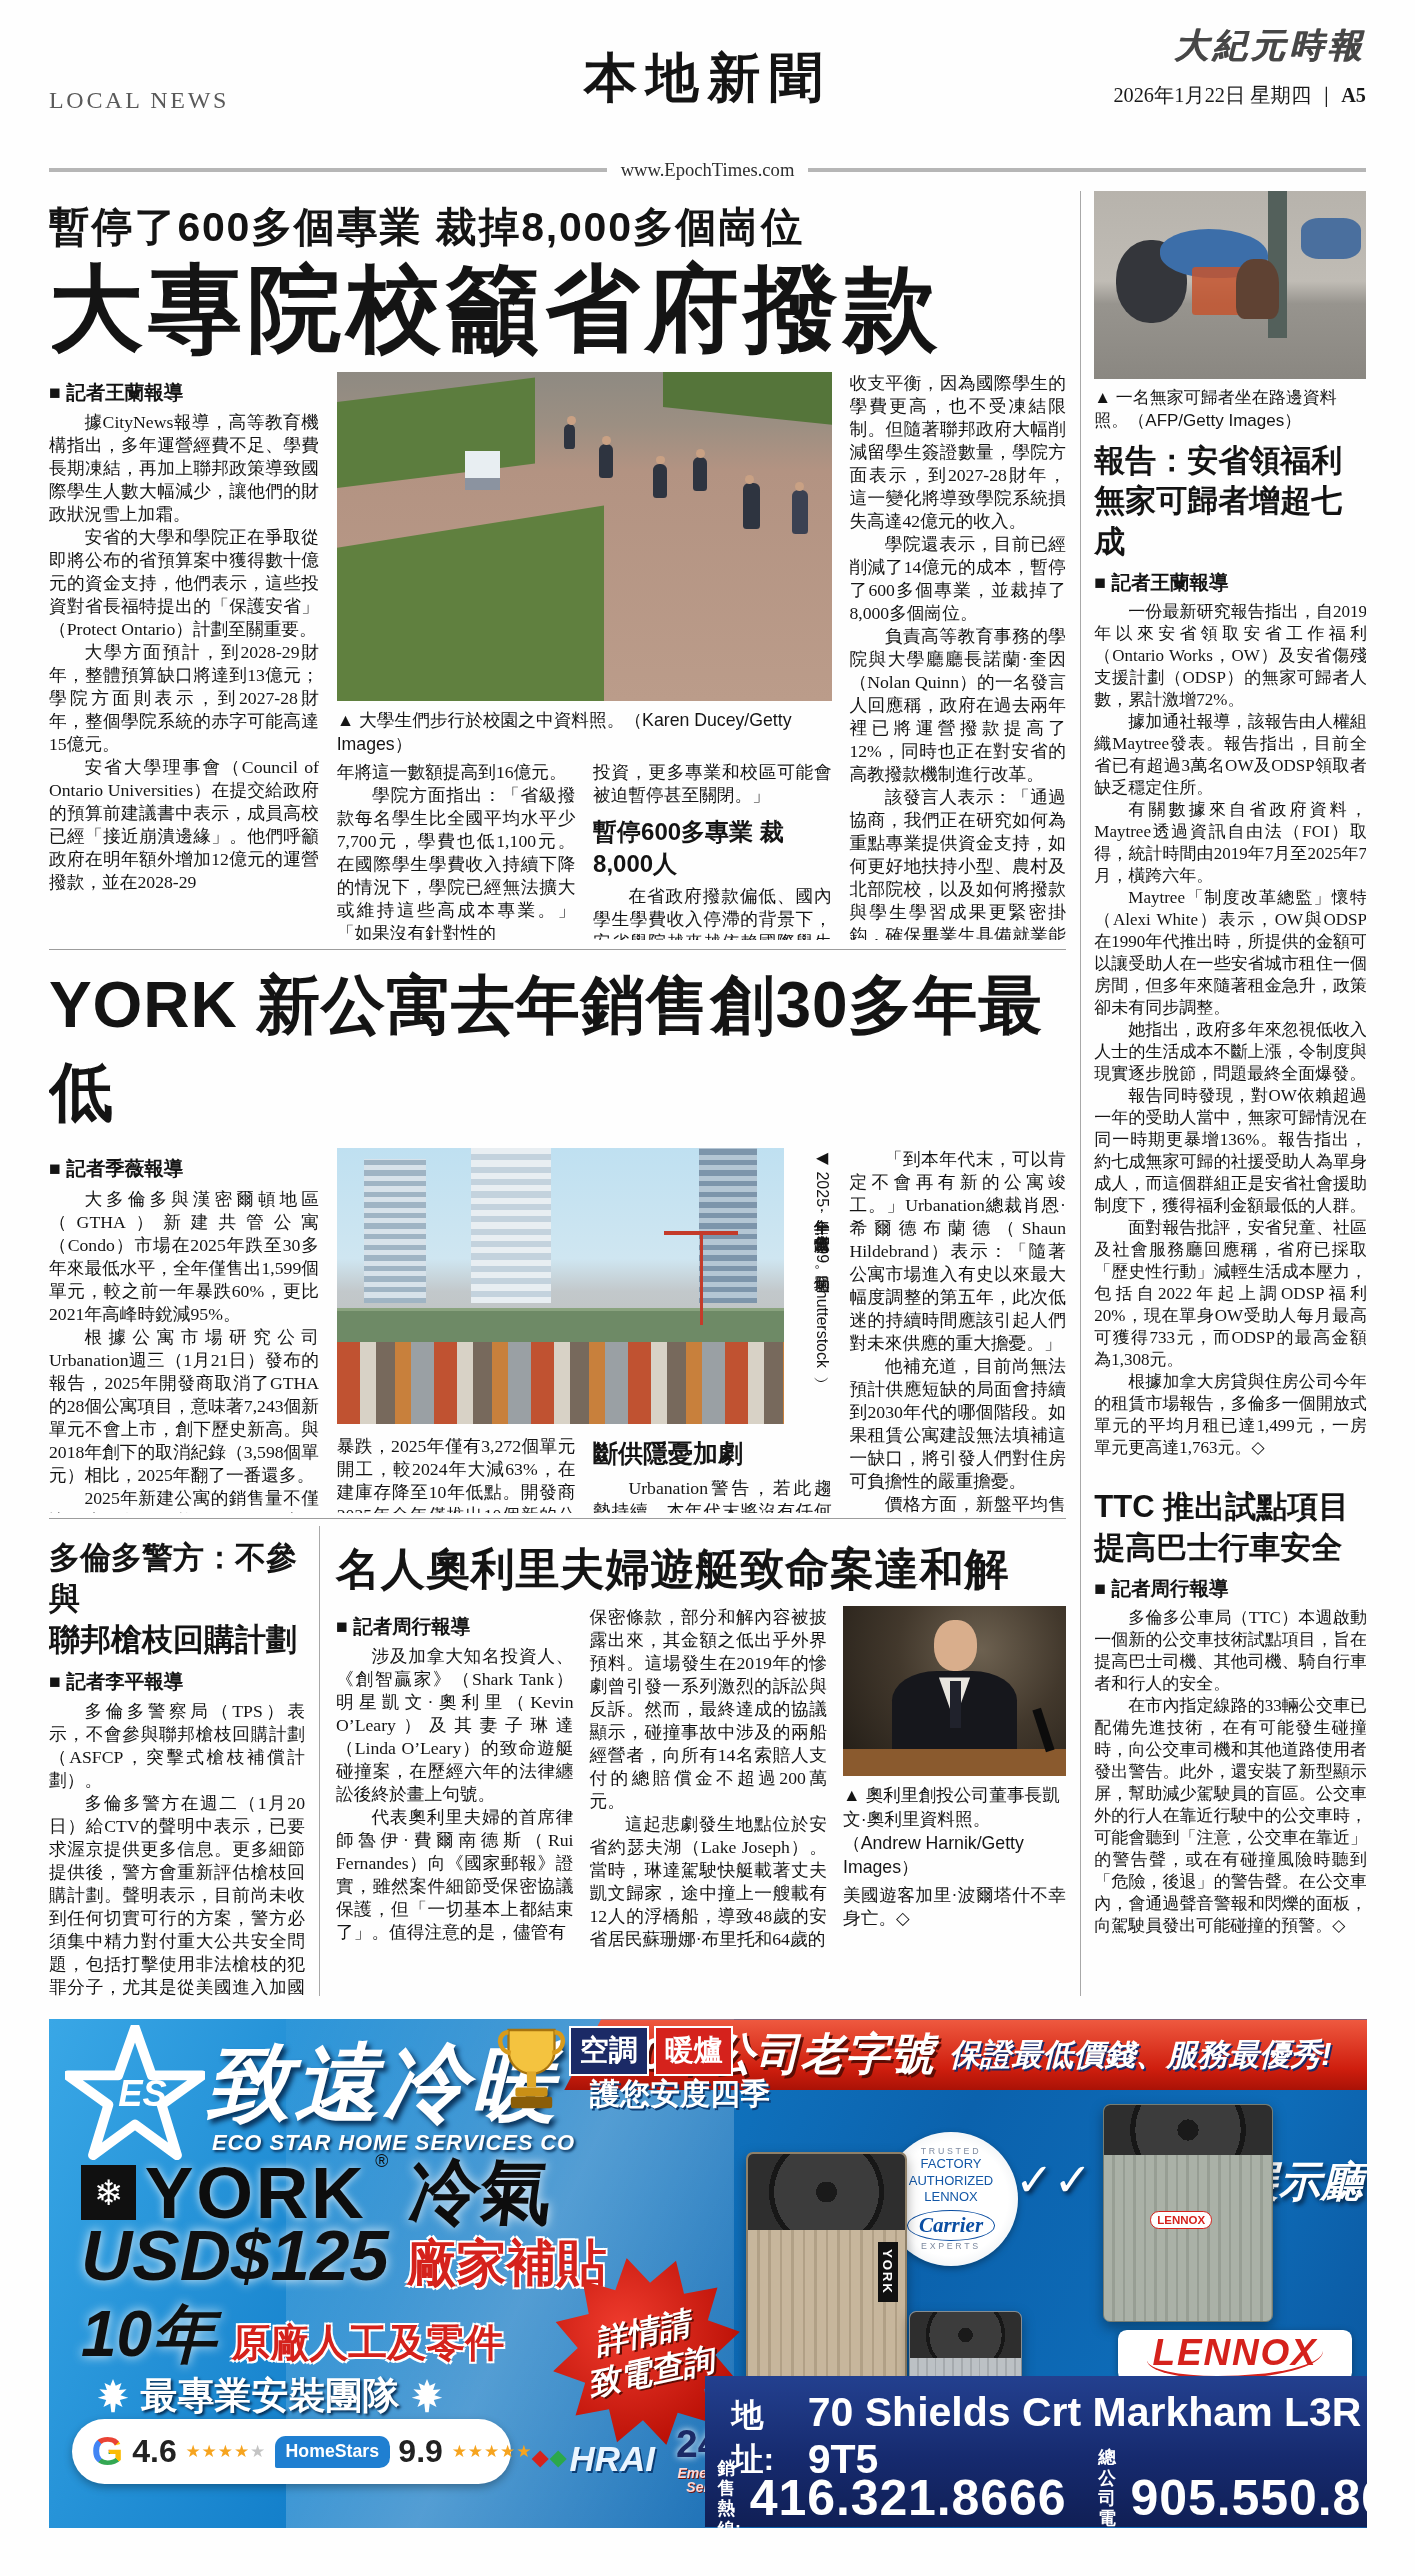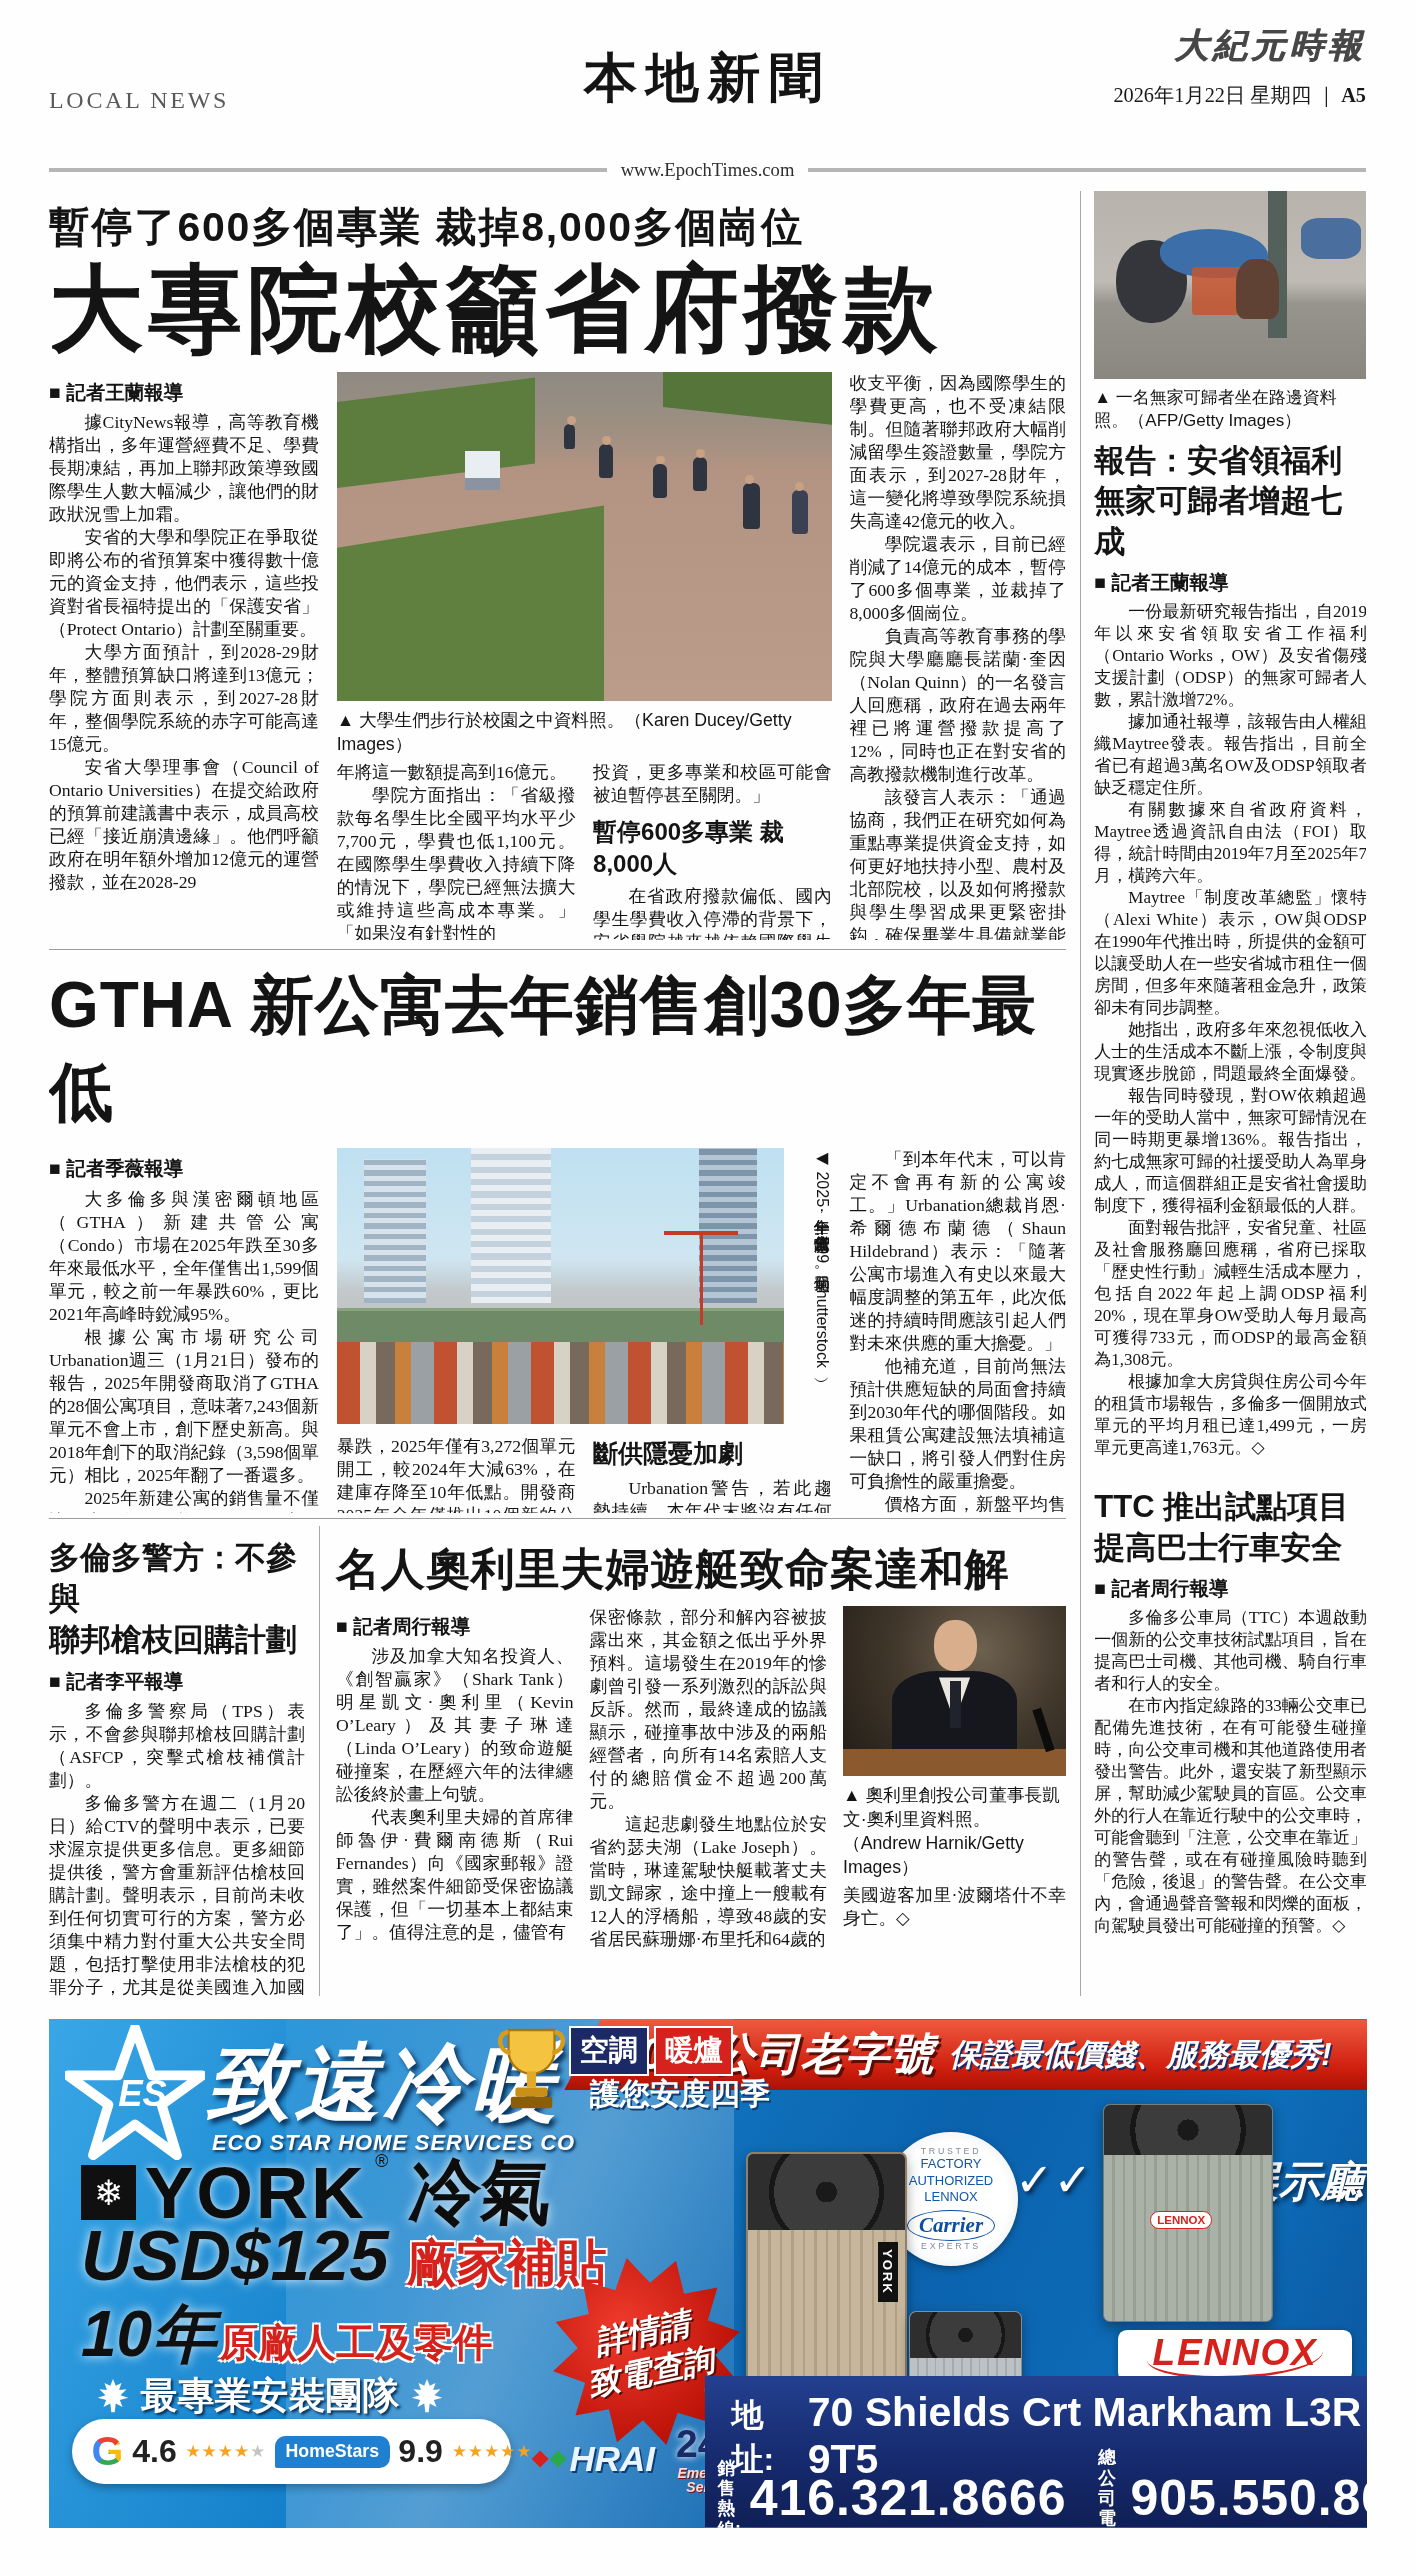--- a/index.html
+++ b/index.html
@@ -126,21 +126,21 @@
   .ad-showroom { left:966px; top:134px; font-weight:900; font-style:italic; font-size:42px; color:#fff; text-shadow:2.7px 2.7px 4.4px #06294e; }
   .ad-showroom .chk { font-size:46px; margin-right:7px; }
   .ad-york { left:32px; top:126px; display:flex; align-items:center; gap:8.8px; }
   .york-flake { width:55px; height:55px; background:#101010; color:#fff; font-size:35px; line-height:55px; text-align:center; }
   .york-word { font-weight:900; font-size:73px; letter-spacing:2.7px; color:#0d0d0d; text-shadow:0 0 8.8px rgba(255,255,255,.8); }
   .york-reg { font-size:17.7px; color:#0d0d0d; align-self:flex-start; margin-top:5.3px; }
   .york-prod { font-weight:900; font-size:71px; color:#0d0d0d; transform:skewX(-6deg); text-shadow:0 0 10.6px rgba(255,255,255,.9); margin-left:12.4px; }
   .ad-offer1 { left:32px; top:196px; display:flex; align-items:baseline; gap:17.7px; }
   .offer-price { font-weight:900; font-style:italic; font-size:71px; color:#101010; text-shadow:0 0 10.6px rgba(255,255,255,.85); }
   .offer-lbl { font-weight:900; font-size:50px; color:#d5221c; text-shadow:1.8px 1.8px 0 #fff,-1.8px -1.8px 0 #fff,1.8px -1.8px 0 #fff,-1.8px 1.8px 0 #fff; }
-  .ad-offer2 { left:32px; top:272px; display:flex; align-items:baseline; gap:3px; }
+  .ad-offer2 { left:32px; top:272px; display:flex; align-items:baseline; gap:15px; }
   .offer-yrs { font-weight:900; font-style:italic; font-size:64px; color:#101010; text-shadow:0 0 10.6px rgba(255,255,255,.85); }
   .offer-lbl2 { font-weight:900; font-size:39px; color:#d5221c; text-shadow:1.8px 1.8px 0 #fff,-1.8px -1.8px 0 #fff,1.8px -1.8px 0 #fff,-1.8px 1.8px 0 #fff; }
   .ad-burst { left:502px; top:237px; width:191px; height:191px; background:radial-gradient(circle at 40% 35%,#ef3b2d,#b90f05 75%); transform:rotate(-12deg);
     clip-path:polygon(100% 50%,84.8% 59.3%,93.3% 75%,75.5% 75.5%,75% 93.3%,59.3% 84.8%,50% 100%,40.7% 84.8%,25% 93.3%,24.5% 75.5%,6.7% 75%,15.2% 59.3%,0 50%,15.2% 40.7%,6.7% 25%,24.5% 24.5%,25% 6.7%,40.7% 15.2%,50% 0,59.3% 15.2%,75% 6.7%,75.5% 24.5%,93.3% 25%,84.8% 40.7%);
     display:flex; flex-direction:column; align-items:center; justify-content:center; }
   .ad-burst div { font-weight:900; font-style:italic; font-size:32px; color:#fff; text-shadow:1.8px 1.8px 0 #5c0d05; line-height:1.25; }
   .ad-team { left:47px; top:352px; display:flex; align-items:center; gap:10.6px; font-weight:900; font-size:37px; color:#fff; text-shadow:1.8px 1.8px 2.7px #06294e; }
   .ad-pill { left:23px; top:400px; width:439px; height:65px; background:#fff; border-radius:35px; display:flex; align-items:center; padding:0 19.5px; gap:8.8px; box-shadow:0 3.5px 8.8px rgba(0,0,0,.3); }
   .g-logo { font-weight:900; font-size:41px; background:conic-gradient(from -40deg,#ea4335 0 90deg,#fbbc05 90deg 170deg,#34a853 170deg 260deg,#4285f4 260deg 360deg); -webkit-background-clip:text; background-clip:text; color:transparent; }
   .pill-score { font-weight:900; font-size:32px; color:#222; }
@@ -262,21 +262,21 @@
                 <p>學院還表示，目前已經削減了14億元的成本，暫停了600多個專業，並裁掉了8,000多個崗位。</p>
                 <p>負責高等教育事務的學院與大學廳廳長諾蘭·奎因（Nolan Quinn）的一名發言人回應稱，政府在過去兩年裡已將運營撥款提高了12%，同時也正在對安省的高教撥款機制進行改革。</p>
                 <p>該發言人表示：「通過協商，我們正在研究如何為重點專業提供資金支持，如何更好地扶持小型、農村及北部院校，以及如何將撥款與學生學習成果更緊密掛鈎，確保畢業生具備就業能力，滿足安省勞動力市場的需求。」◇</p>
               </div>
           </div>
         </div>
 
         <hr class="hrule">
 
         <div class="art-gtha">
-          <div class="h-gtha">GTHA 新公寓去年銷售創30多年最低</div>
+          <div class="h-gtha">YORK 新公寓去年銷售創30多年最低</div>
           <div class="g-body body">
             <div class="colw1">
               <div class="byline">■ 記者季薇報導</div>
               <div>
                   <p>大多倫多與漢密爾頓地區（GTHA）新建共管公寓（Condo）市場在2025年跌至30多年來最低水平，全年僅售出1,599個單元，較之前一年暴跌60%，更比2021年高峰時銳減95%。</p>
                   <p>根據公寓市場研究公司Urbanation週三（1月21日）發布的報告，2025年開發商取消了GTHA的28個公寓項目，意味著7,243個新單元不會上市，創下歷史新高。與2018年創下的取消紀錄（3,598個單元）相比，2025年翻了一番還多。</p>
                   <p>2025年新建公寓的銷售量不僅比過去10年的平均值低91%，也是該地區新建公寓銷售量連續第四年下降。新盤開工量也同步</p>
                 </div>
             </div>
             <div class="g-mid">

